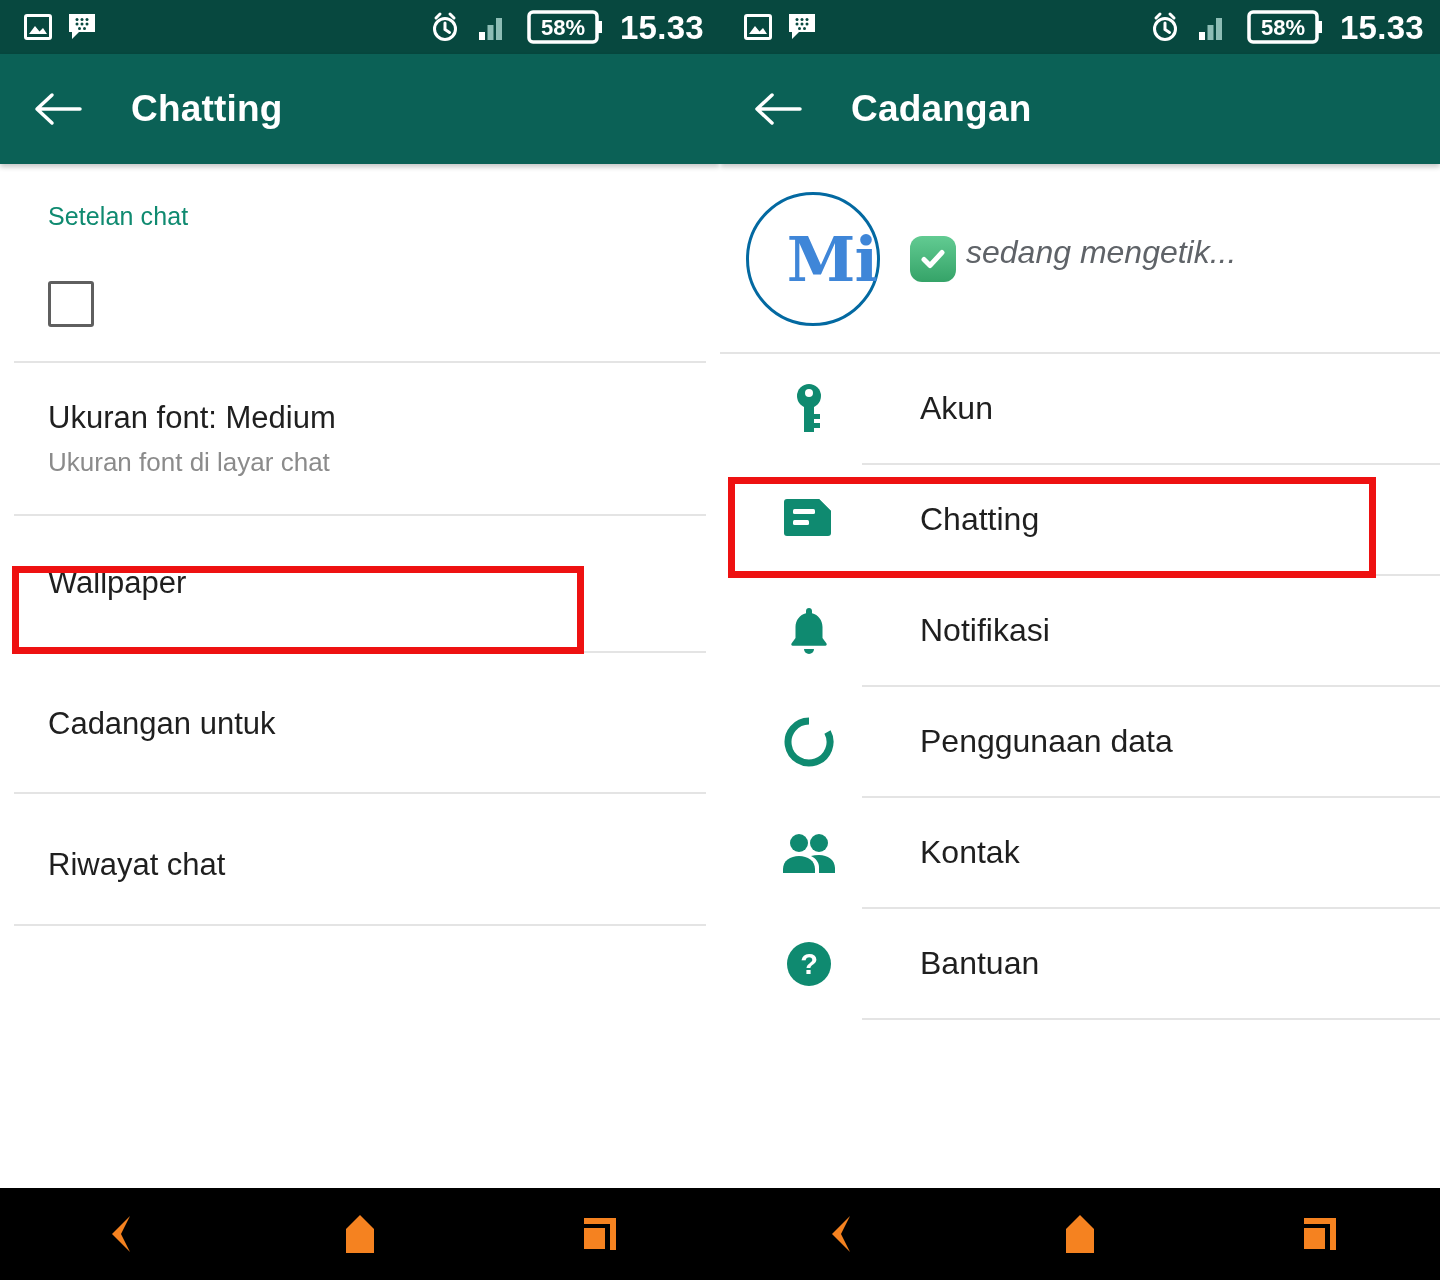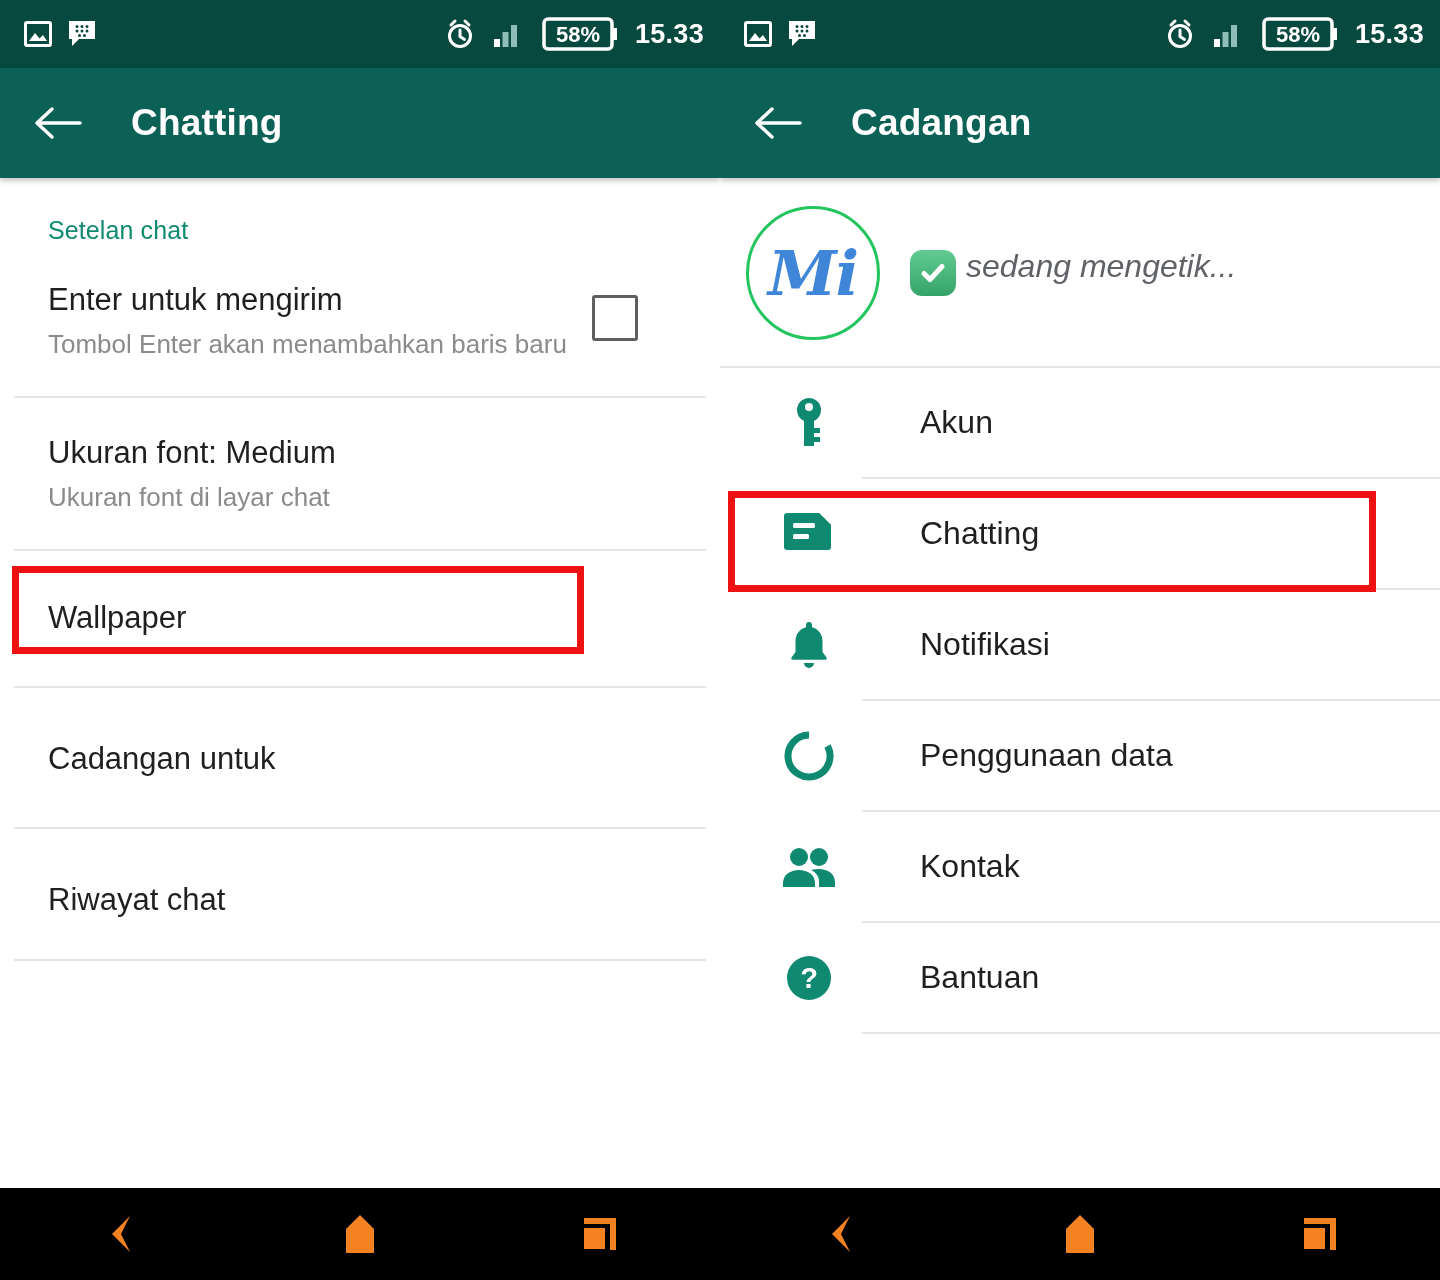--- a/index.html
+++ b/index.html
@@ -6,26 +6,26 @@
   body{
     width:1440px;height:1280px;overflow:hidden;
     font-family:"Liberation Sans","DejaVu Sans",sans-serif;
     background:#ffffff;
   }
   .screen{position:relative;width:1440px;height:1280px;display:flex;}
   .panel{position:relative;width:720px;height:1280px;background:#ffffff;overflow:hidden;}
 
   
   .statusbar{
-    height:68px;background:#07483f;display:flex;align-items:center;
+    height:54px;background:#07483f;display:flex;align-items:center;
     padding:0 16px 0 24px;box-sizing:border-box;color:#ffffff;
   }
   .sb-left{display:flex;align-items:center;gap:16px;}
   .sb-right{margin-left:auto;display:flex;align-items:center;gap:17px;}
-  .sb-time{font-size:27px;font-weight:700;letter-spacing:.3px;line-height:1;}
+  .sb-time{font-size:33px;font-weight:700;letter-spacing:.3px;line-height:1;}
   .ic{display:inline-block;line-height:0;}
 
   
   .appbar{
     height:110px;background:#0b6156;display:flex;align-items:center;
     padding-left:34px;box-sizing:border-box;color:#fff;
     box-shadow:0 3px 5px rgba(0,0,0,.22);position:relative;z-index:3;
   }
   .appbar .back{width:62px;display:flex;align-items:center;cursor:pointer;}
   .appbar .title{font-size:37px;font-weight:700;margin-left:35px;letter-spacing:.2px;}
@@ -54,24 +54,23 @@
     position:absolute;border:7px solid #ee1111;box-sizing:border-box;
     pointer-events:none;z-index:4;background:transparent;
   }
   #redbox-wallpaper{left:12px;top:566px;width:572px;height:88px;}
   #redbox-chatting{left:8px;top:12px;width:648px;height:101px;}
 
   
   .profile{display:flex;align-items:center;padding:28px 0 26px 26px;}
   .avatar{
     width:134px;height:134px;border-radius:50%;
-    background:#fff;border:3px solid #22c55e;
-    display:flex;align-items:center;justify-content:center;flex:none;
+    background:#fff;border:3px solid #0369a1;
+    display:flex;align-items:center;justify-content:flex-end;flex:none;
     box-sizing:border-box;
-    font-style:italic;
   }
   .avatar span{
     font-family:"DejaVu Serif","Liberation Serif",serif;
     font-weight:700;font-size:62px;color:#3f86d8;letter-spacing:-1px;
   }
   .pinfo{margin-left:30px;display:flex;gap:10px;font-style:italic;}
   .verified{
     width:46px;height:46px;border-radius:12px;
     background:linear-gradient(180deg,#62cb92 0%,#35a368 100%);
     display:flex;align-items:center;justify-content:center;
@@ -153,24 +152,20 @@
         <svg width="48" height="36" viewBox="0 0 48 36">
             <path d="M46 18H4M18 4L3 18l15 14" stroke="#fff" stroke-width="3.5" fill="none" stroke-linecap="round" stroke-linejoin="round"></path>
           </svg>
       </div>
       <div class="title">Chatting</div>
     </div>
 
     <div class="section-title">Setelan chat</div>
 
     <div class="lrow">
-      <div class="txtwrap">
-        <div class="ltitle">Enter untuk mengirim</div>
-        <div class="lsub">Tombol Enter akan menambahkan baris baru</div>
-      </div>
       <div class="checkbox"></div>
     </div>
     <div class="divider"></div>
 
     <div class="lrow">
       <div class="txtwrap">
         <div class="ltitle">Ukuran font: Medium</div>
         <div class="lsub">Ukuran font di layar chat</div>
       </div>
     </div>

